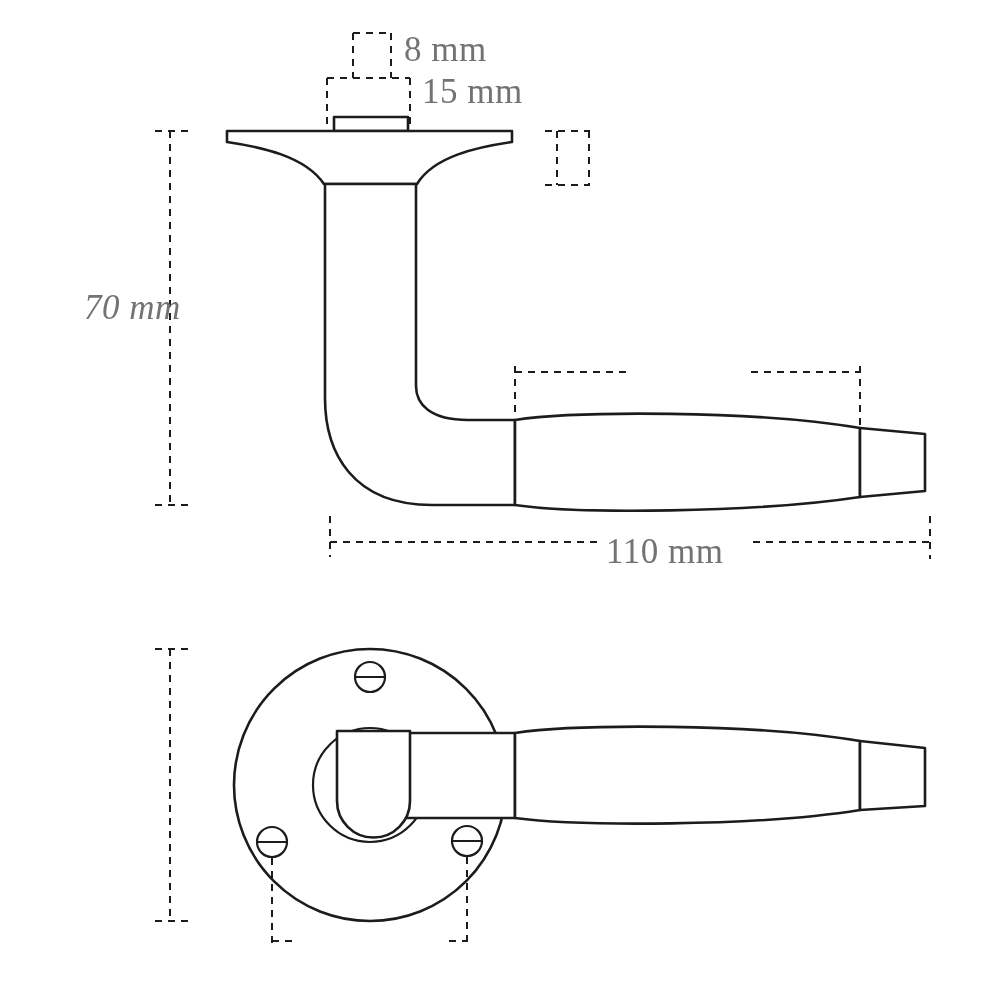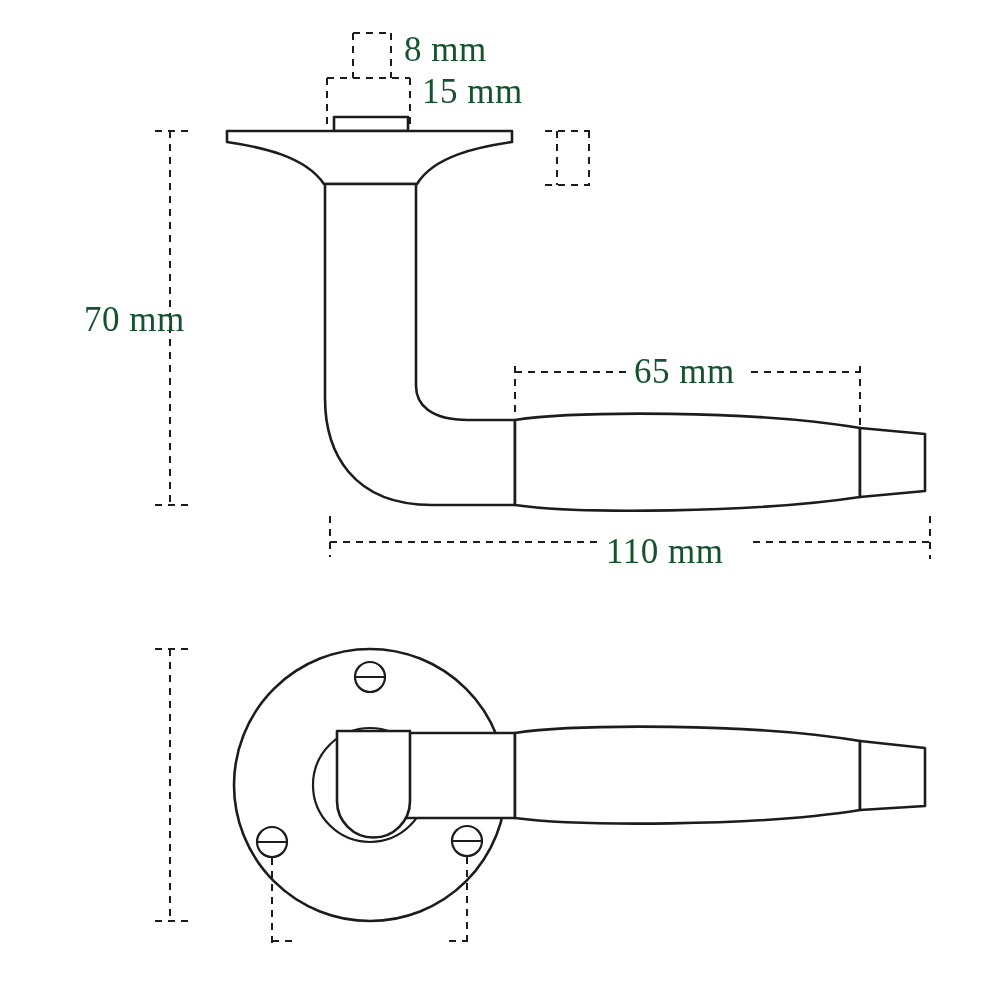--- a/index.html
+++ b/index.html
@@ -16,21 +16,21 @@
     overflow: hidden;
   }
   .canvas svg {
     position: absolute;
     left: 0;
     top: 0;
   }
   .dim-label {
     position: absolute;
     font-size: 35px;
-    color: #14532d;
+    color: #737373;
     white-space: nowrap;
     letter-spacing: 0.5px;
     line-height: 40px;
     user-select: none;
   }
 </style>
 </head>
 <body>
 
 <div class="canvas">
@@ -129,17 +129,16 @@
         <line x1="272" y1="858" x2="272" y2="946"></line>
         <line x1="467" y1="857" x2="467" y2="946"></line>
         <line x1="272" y1="941" x2="297" y2="941"></line>
         <line x1="449" y1="941" x2="467" y2="941"></line>
       </g>
     </g>
   </svg>
 
   <div class="dim-label" style="left:404px; top:30px;">8 mm</div>
   <div class="dim-label" style="left:422px; top:72px;">15 mm</div>
-  <div class="dim-label" style="left:84px;  top:300px;">70 mm</div>
-  <div class="dim-label" style="left:634px; top:352px;">65 mm</div>
+  <div class="dim-label" style="left:84px;  top:288px;font-style:italic;">70 mm</div>
   <div class="dim-label" style="left:606px; top:532px;">110 mm</div>
 
 </div>
 
 </body></html>

